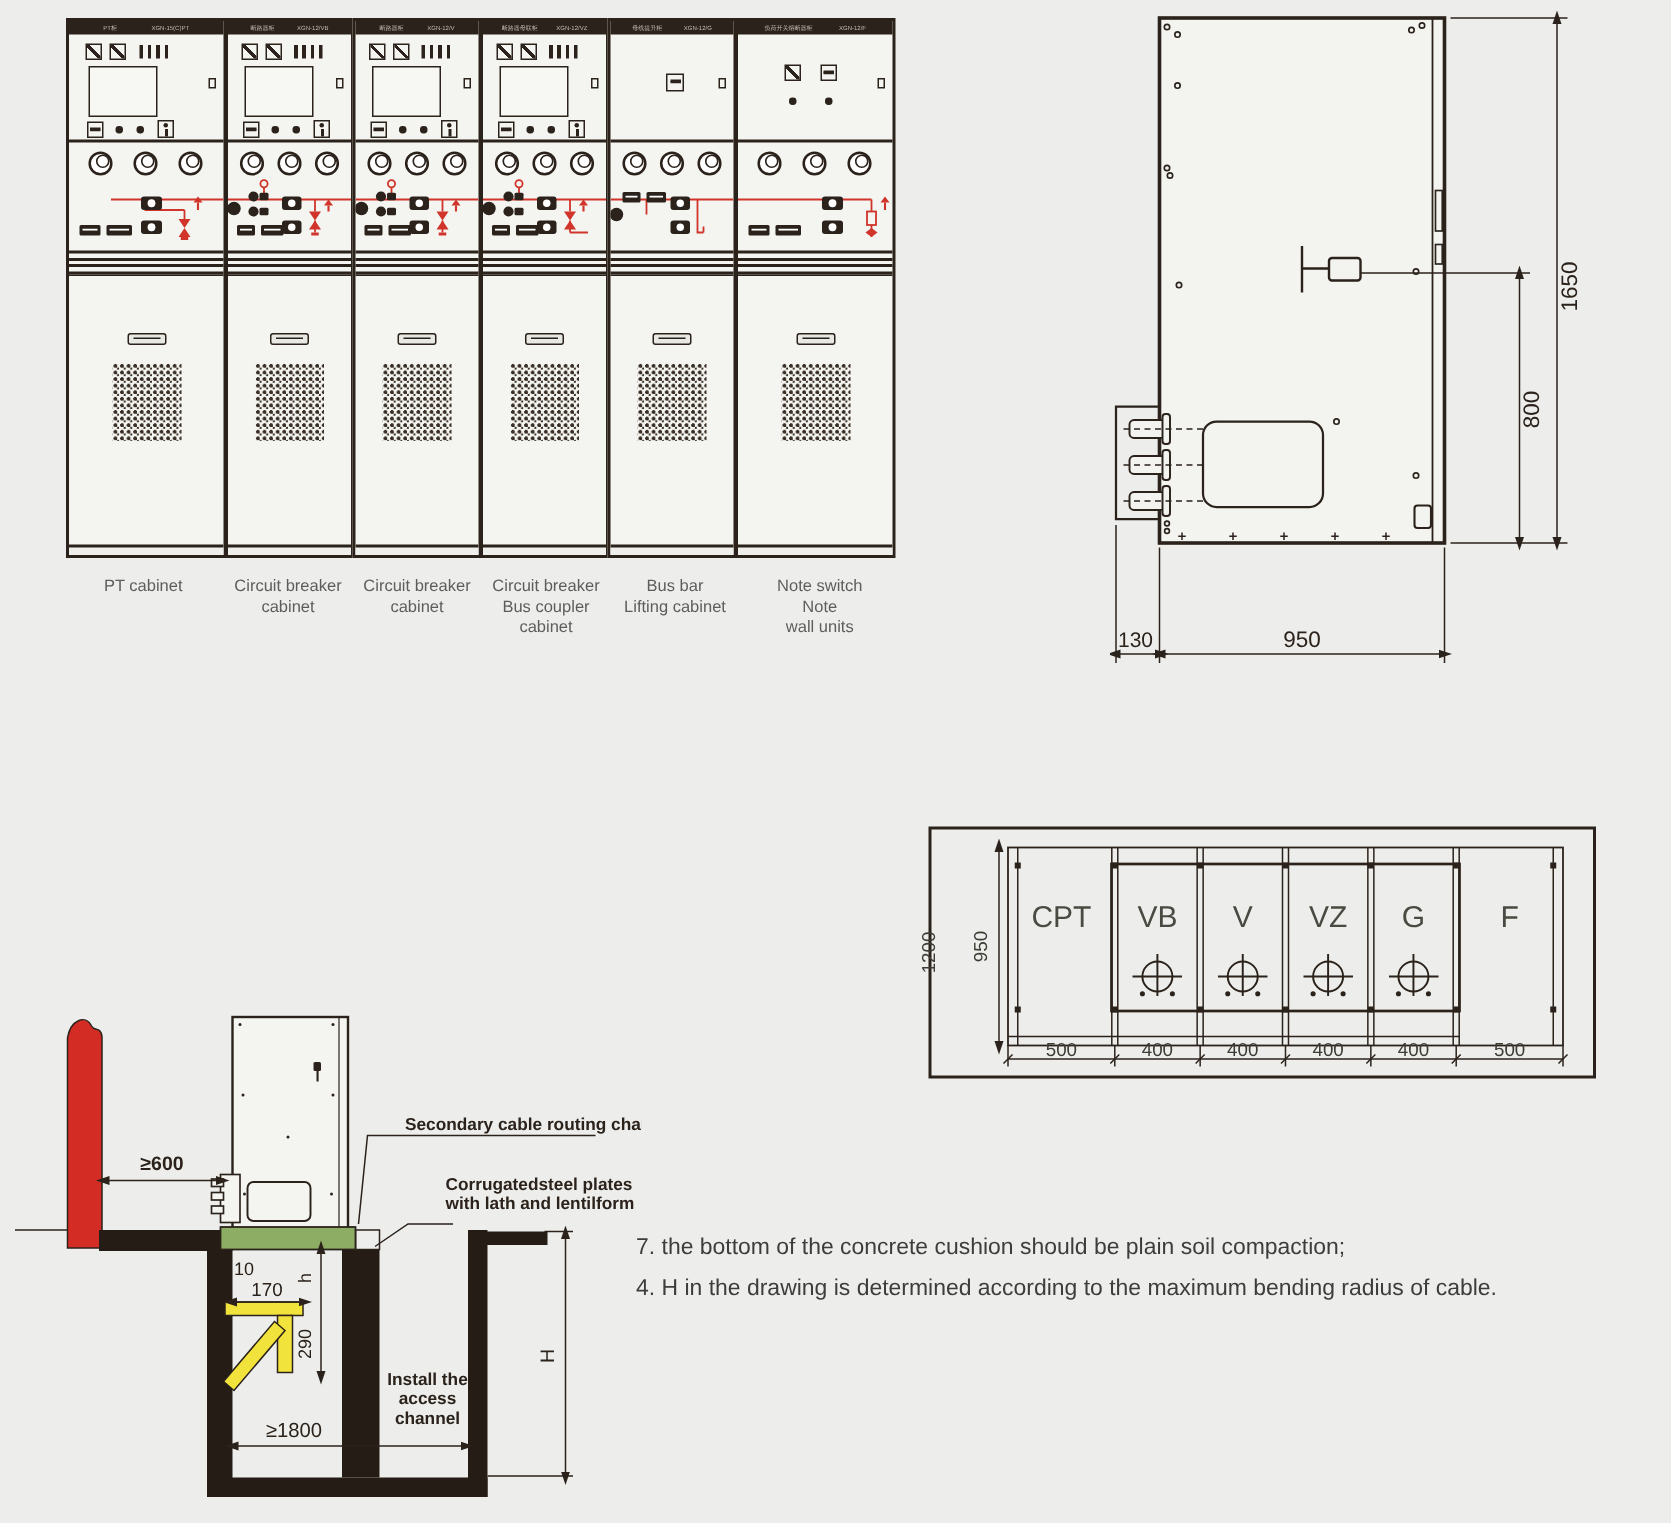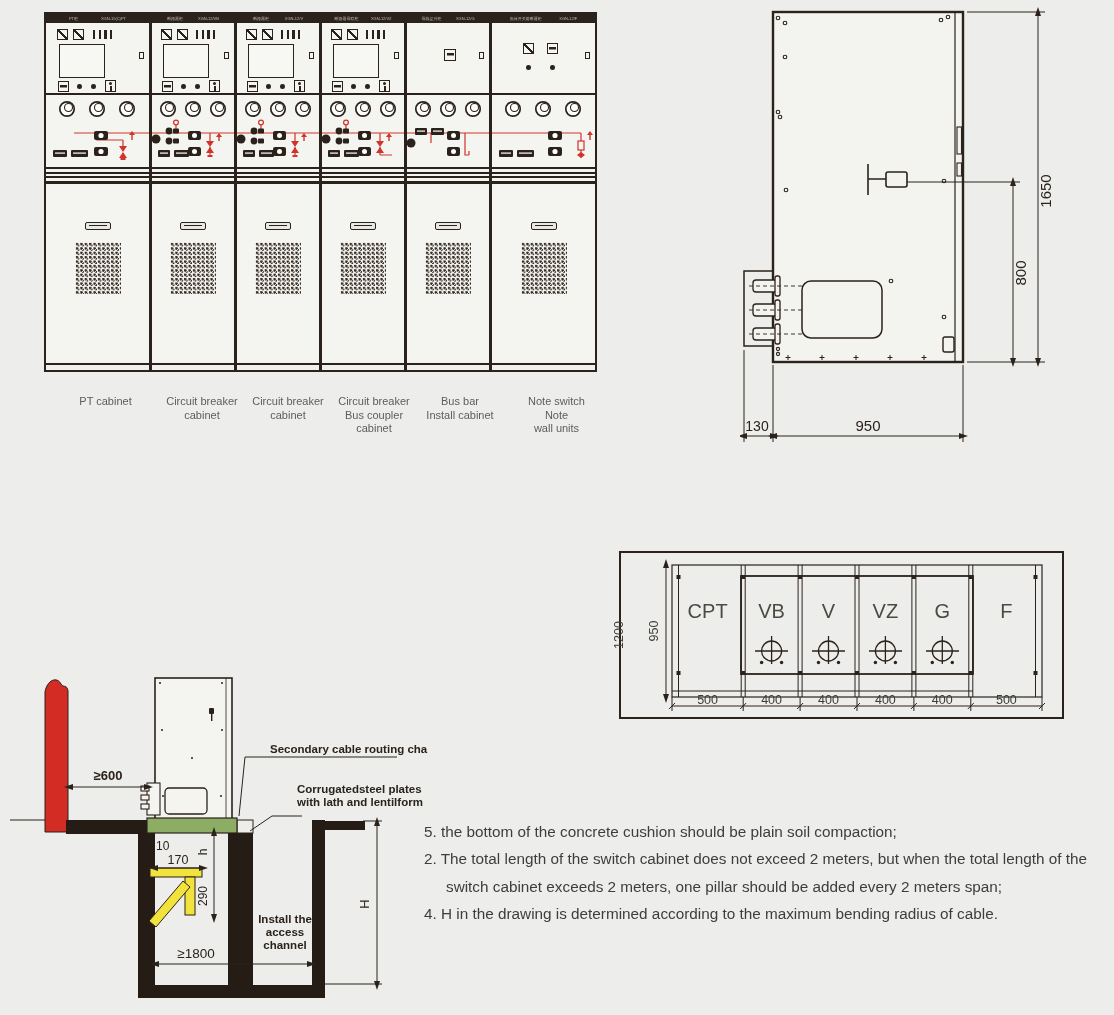--- a/index.html
+++ b/index.html
@@ -22,21 +22,21 @@
   .meter.flat{background:linear-gradient(#2b221b 0 0) center/7px 1.5px no-repeat,linear-gradient(#2b221b 0 0) center 3px/7px 1.5px no-repeat;}
   .slots{position:absolute;width:19px;height:9px;background:repeating-linear-gradient(90deg,#2b221b 0 2.4px,transparent 2.4px 5.6px);}
   .display{position:absolute;width:46px;height:34px;border:1.6px solid #2b221b;box-sizing:border-box;background:#f7f7f4;}
   .lock-sm{position:absolute;width:5px;height:7px;border:1.2px solid #2b221b;box-sizing:border-box;}
   .dot{position:absolute;width:4.6px;height:4.6px;border-radius:50%;background:#2b221b;}
   .figico{position:absolute;width:11px;height:12px;border:1.5px solid #2b221b;box-sizing:border-box;}
   .figico::before{content:"";position:absolute;left:3px;top:1px;width:3px;height:3px;border-radius:50%;background:#2b221b;}
   .figico::after{content:"";position:absolute;left:3.5px;top:4.5px;width:2px;height:5px;background:#2b221b;}
   .handle{position:absolute;left:50%;transform:translateX(-50%);top:38px;width:26px;height:8px;border:1.6px solid #2b221b;border-radius:2px;box-sizing:border-box;background:linear-gradient(#2b221b 0 0) center/18px 1.4px no-repeat,#e8e8e4;}
   .mesh{position:absolute;left:50%;transform:translateX(-50%);top:58px;width:46px;height:52px;background-image:radial-gradient(circle at 2px 2px,#3a2f26 1.15px,transparent 1.45px),radial-gradient(circle at 4.2px 4.2px,#3a2f26 1.15px,transparent 1.45px);background-size:4.4px 4.4px;}
-  .cab-labels{position:absolute;left:52px;top:385px;width:561px;display:flex;margin-top:10px;}
+  .cab-labels{position:absolute;left:42px;top:385px;width:561px;display:flex;}
   .cab-label{font-size:11px;line-height:13.5px;color:#5d5d5d;text-align:center;}
   .cab-label span{display:block;}
   
   .svgabs{position:absolute;}
   
   .notes{position:absolute;left:424px;top:818px;width:682px;color:#3d3d3d;font-size:15.3px;line-height:27.4px;}
   .notes .item{padding-left:22px;text-indent:-22px;}
 </style>
 </head>
 <body>
@@ -422,21 +422,21 @@
       <span>cabinet</span>
       <span></span>
     </div>
     <div class="cab-label" style="width:86px">
       <span>Circuit breaker</span>
       <span>Bus coupler cabinet</span>
       <span></span>
     </div>
     <div class="cab-label" style="width:86px">
       <span>Bus bar</span>
-      <span>Install cabinet</span>
+      <span>Lifting cabinet</span>
       <span></span>
     </div>
     <div class="cab-label" style="width:107px">
       <span>Note switch</span>
       <span>Note</span>
       <span>wall units</span>
     </div>
   </div>
 
   <svg class="svgabs" style="left:740px;top:5px" width="330" height="445" viewBox="0 0 330 445">
@@ -711,18 +711,17 @@
         <text x="277" y="268">access</text>
         <text x="277" y="281">channel</text>
       </g>
       <text x="262" y="85" font-size="11.5" font-weight="bold">Secondary cable routing channel</text>
       <text x="289" y="125" font-size="11.5" font-weight="bold">Corrugatedsteel plates</text>
       <text x="289" y="138" font-size="11.5" font-weight="bold">with lath and lentilform</text>
     </g>
   </svg>
 
   <div class="notes">
-    <div class="item">5. the bottom of the concrete cushion should be plain soil compaction;</div>
-    <div class="item">2. The total length of the switch cabinet does not exceed 2 meters, but when the total length of the switch cabinet exceeds 2 meters, one pillar should be added every 2 meters span;</div>
+    <div class="item">7. the bottom of the concrete cushion should be plain soil compaction;</div>
     <div class="item">4. H in the drawing is determined according to the maximum bending radius of cable.</div>
   </div>
 
 </div>
 
 </body></html>

